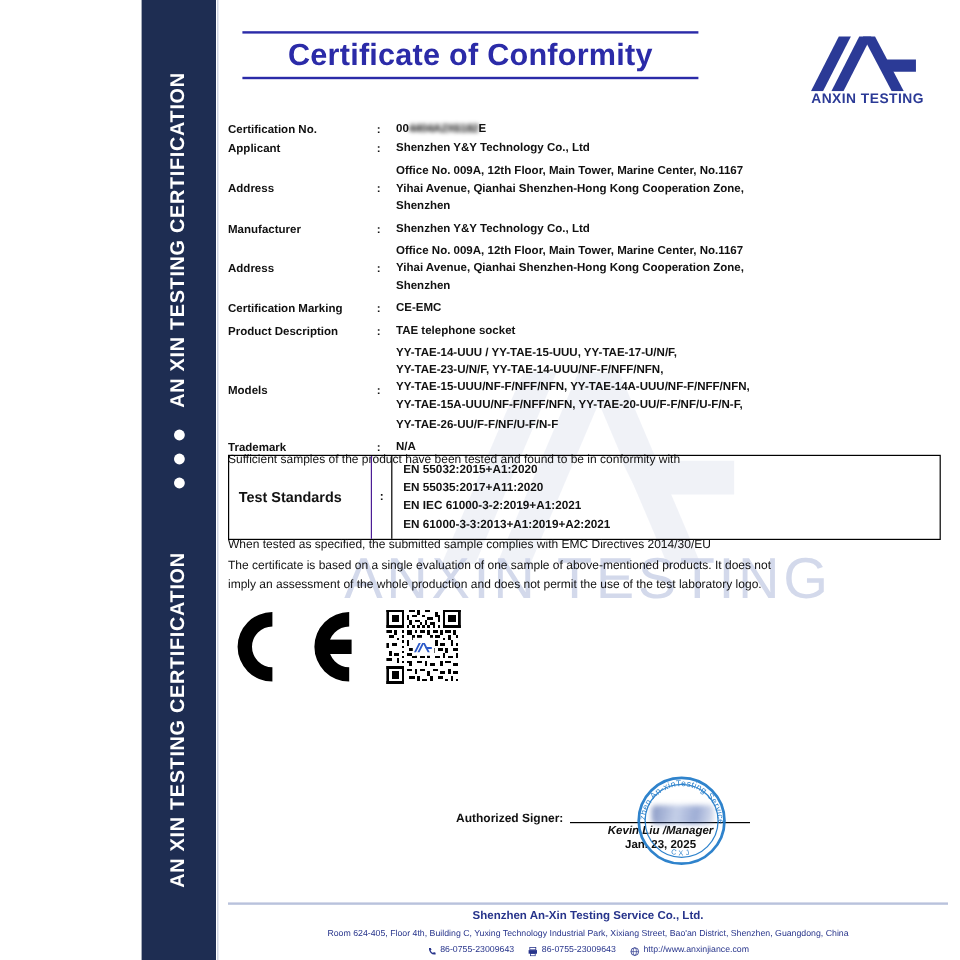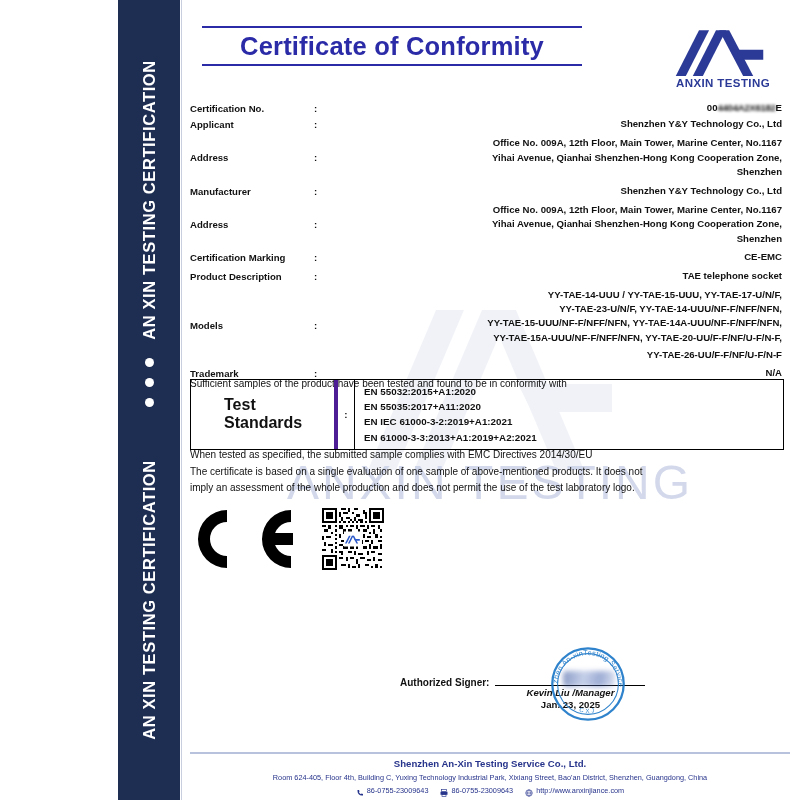--- a/index.html
+++ b/index.html
@@ -184,21 +184,20 @@
     color: #111111;
     line-height: 14px;
     padding-top: 1px;
   }
   .row-value {
     flex: 1 1 auto;
     font-size: 9.6px;
     font-weight: 700;
     color: #111111;
     line-height: 14.5px;
-    text-align: right;
   }
   .blurred-seg {
     filter: blur(1.6px);
     letter-spacing: -0.3px;
   }
   .models-value { line-height: 14.2px; }
   .models-value .gap { display:block; height: 3px; }
 
   .row-sep-top { margin-top: 4px; }
 
@@ -220,28 +219,27 @@
     left: 0; top: 379px;
     width: 592px;
     border: 1px solid #000000;
     display: flex;
     z-index: 2;
     background: transparent;
   }
   #std-label-cell {
     width: 110px;
     flex: 0 0 110px;
-    border-right: 4px solid #4c1d95;
+    border-right: 1px solid #4c1d95;
     display: flex;
     align-items: center;
     padding-left: 8px;
-    font-size: 16px;
-    font-weight: 700;
-    color: #111111;
-    margin-left: 25px;
+    font-size: 12px;
+    font-weight: 700;
+    color: #111111;
   }
   #std-colon-cell {
     width: 16px;
     flex: 0 0 16px;
     border-right: 1px solid #000000;
     display: flex;
     align-items: center;
     justify-content: center;
     font-size: 9.8px;
     font-weight: 700;
@@ -300,21 +298,20 @@
   }
 
   
   #signature {
     position: absolute;
     left: 190px; top: 668px;
     width: 330px;
     z-index: 2;
     display: flex;
     align-items: flex-start;
-    margin-left: 20px;
   }
   #sig-label {
     font-size: 10px;
     font-weight: 700;
     color: #111111;
     padding-top: 9px;
     white-space: nowrap;
   }
   #sig-right {
     position: relative;

